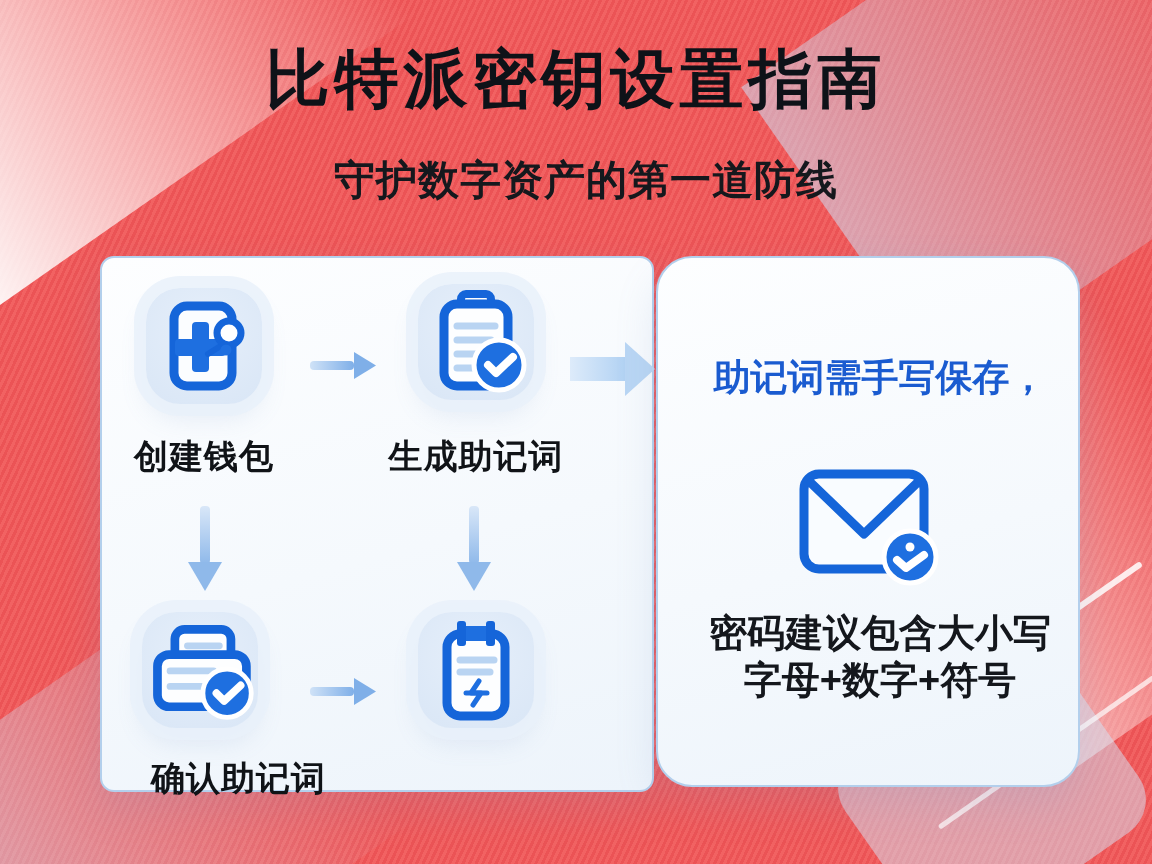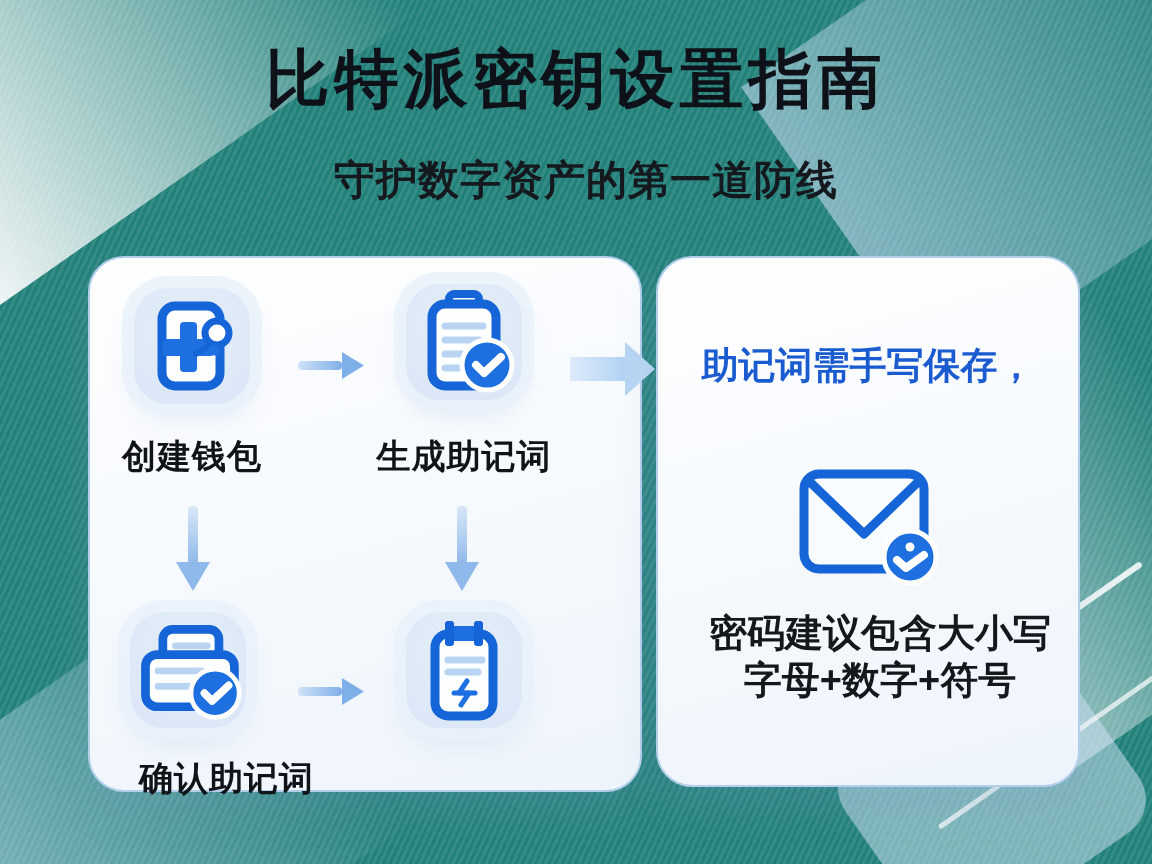--- a/index.html
+++ b/index.html
@@ -2,21 +2,21 @@
 <html><head>
 <meta charset="utf-8">
 <style>
   html,body{margin:0;padding:0;}
   body{
     font-family:"Liberation Sans","DejaVu Sans",sans-serif;
     background:#dfe6ef;
   }
   .canvas{
     position:relative;width:1152px;height:864px;overflow:hidden;
-    background:#0f766e;
+    background:#ef4444;
   }
   
   .decor{position:absolute;pointer-events:none;}
   .decor-texture{
     inset:0;
     background:repeating-linear-gradient(115deg,
       rgba(255,255,255,.16) 0 3px, rgba(203,218,238,.10) 3px 6px);
   }
   .decor-tl{top:-90px;left:-140px;width:520px;height:280px;transform:rotate(-35deg);
     background:linear-gradient(90deg,rgba(255,255,255,.95),rgba(255,255,255,0));}
@@ -41,21 +41,21 @@
     position:absolute;top:143px;left:0;width:100%;text-align:center;
     font-size:41px;font-weight:600;color:#15181d;letter-spacing:1px;margin:10px;
   }
   
   .card{
     position:absolute;border-radius:36px;
     background:linear-gradient(165deg,#fdfeff 0%,#f5f9fd 55%,#edf4fb 100%);
     border:2px solid #b3cfec;
     box-shadow:0 18px 40px rgba(125,155,200,.18);
   }
-  .flow-card{left:88px;top:256px;width:550px;height:532px;}
+  .flow-card{left:100px;top:256px;width:550px;height:532px;border-radius:14px;}
   .tips-card{left:656px;top:256px;width:420px;height:527px;}
   
   .icon-bg{
     position:absolute;width:116px;height:116px;border-radius:34px;
     background:radial-gradient(circle at 50% 35%,#e6effa 0%,#d9e6f6 100%);
     box-shadow:0 0 0 12px rgba(233,241,250,.85),0 14px 26px rgba(120,150,200,.16);
     display:flex;align-items:center;justify-content:center;
   }
   .icon-bg svg{display:block;}
   .pos-step1{left:44px;top:30px;}
@@ -72,21 +72,21 @@
   .pos-label4{left:258px;top:498px;}
   .arrow{position:absolute;}
   .pos-harrow1{left:206px;top:89px;}
   .pos-harrow2{left:206px;top:415px;}
   .pos-varrow1{left:81px;top:248px;}
   .pos-varrow2{left:350px;top:248px;}
   .bridge-arrow{position:absolute;left:570px;top:340px;}
   
   .tip-blue{
     position:absolute;top:82px;left:0;width:100%;text-align:center;
-    font-size:37px;font-weight:700;color:#1a5bd0;line-height:1.42;margin:0;
+    font-size:37px;font-weight:700;color:#1a5bd0;line-height:1.42;margin:12px;
   }
   .tip-dark{
     position:absolute;top:340px;left:0;width:100%;text-align:center;
     font-size:38px;font-weight:700;color:#14171c;line-height:1.24;margin:12px;
   }
   .envelope-wrap{position:absolute;left:138px;top:204px;width:150px;height:130px;}
   .hidden-defs{position:absolute;width:0;height:0;overflow:hidden;}
 </style>
 </head>
 <body>

